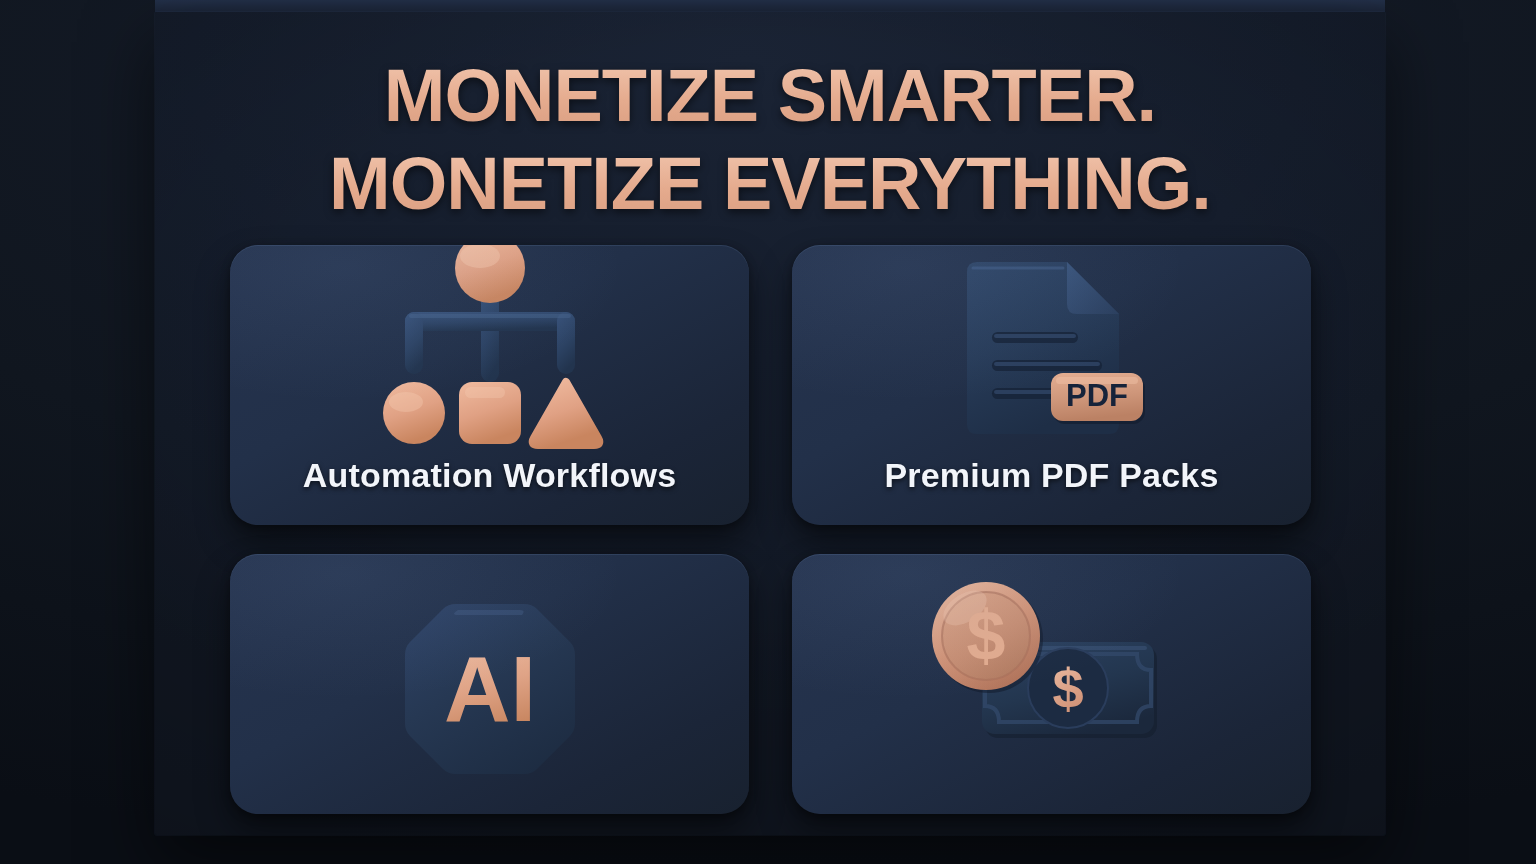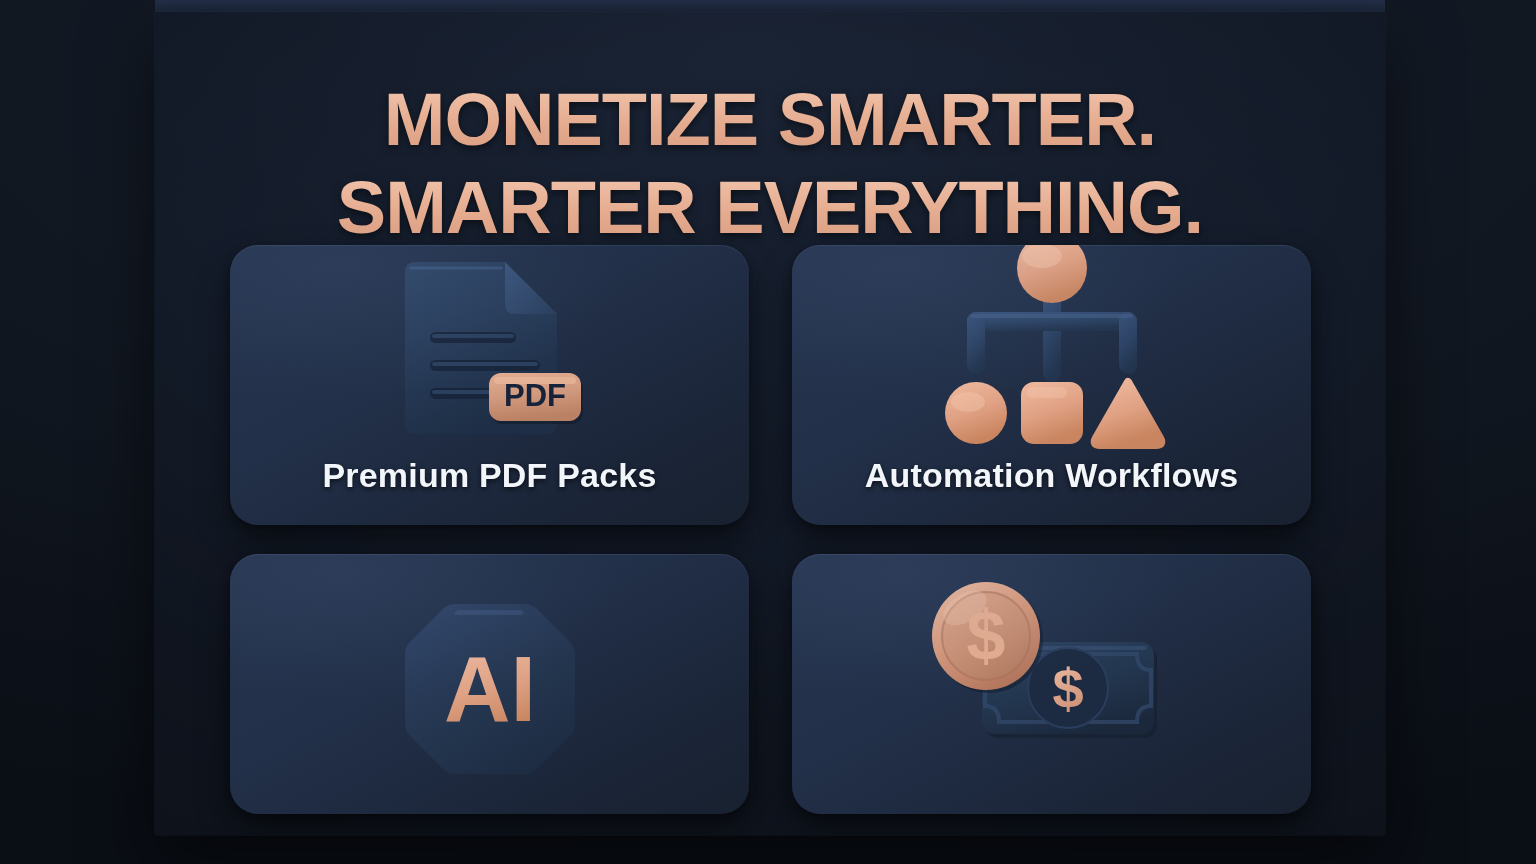--- a/index.html
+++ b/index.html
@@ -59,21 +59,20 @@
     pointer-events: none;
   }
 
   
   .headline {
     position: absolute;
     left: 0; right: 0;
     top: 40px;
     text-align: center;
     z-index: 3;
-    margin-top: 24px;
   }
   .headline .line {
     display: block;
     font-family: "Liberation Sans", sans-serif;
     font-weight: 700;
     font-size: 74px;
     line-height: 88px;
     letter-spacing: -1px;
     color: #e9b69b;
     background: linear-gradient(180deg, #f3c9b2 0%, #e5ab8e 55%, #d89c7f 100%);
@@ -159,24 +158,68 @@
 <body>
 
 <div class="stage">
 
   <div class="top-strip"></div>
 
   <div class="panel">
 
     <div class="headline">
       <span class="line">MONETIZE SMARTER.</span>
-      <span class="line">SMARTER EVERYTHING.</span>
+      <span class="line">MONETIZE EVERYTHING.</span>
     </div>
 
     <div class="grid">
+
+      <div class="card card--workflows">
+        <div class="icon-wrap">
+          <svg width="210" height="200" viewBox="0 0 210 200">
+            <defs>
+              <linearGradient id="copper1" x1="0" y1="0" x2="0.35" y2="1">
+                <stop offset="0%" stop-color="#f0bba0"></stop>
+                <stop offset="55%" stop-color="#e0a184"></stop>
+                <stop offset="100%" stop-color="#c9855f"></stop>
+              </linearGradient>
+              <linearGradient id="navyconn" x1="0" y1="0" x2="0.3" y2="1">
+                <stop offset="0%" stop-color="#38527a"></stop>
+                <stop offset="60%" stop-color="#2c4263"></stop>
+                <stop offset="100%" stop-color="#22344e"></stop>
+              </linearGradient>
+            </defs>
+
+            <g filter="none">
+
+              <rect x="96" y="30" width="18" height="98" rx="9" fill="url(#navyconn)"></rect>
+
+              <rect x="20" y="58" width="170" height="19" rx="9.5" fill="url(#navyconn)"></rect>
+
+              <rect x="20" y="58" width="18" height="62" rx="9" fill="url(#navyconn)"></rect>
+
+              <rect x="172" y="58" width="18" height="62" rx="9" fill="url(#navyconn)"></rect>
+
+              <rect x="24" y="60" width="162" height="4" rx="2" fill="#4a668f" opacity="0.45"></rect>
+            </g>
+
+            <circle cx="105" cy="14" r="35" fill="url(#copper1)"></circle>
+            <ellipse cx="95" cy="2" rx="20" ry="12" fill="#f6cdb4" opacity="0.38"></ellipse>
+
+            <circle cx="29" cy="159" r="31" fill="url(#copper1)"></circle>
+            <ellipse cx="21" cy="148" rx="17" ry="10" fill="#f6cdb4" opacity="0.35"></ellipse>
+
+            <rect x="74" y="128" width="62" height="62" rx="13" fill="url(#copper1)"></rect>
+            <rect x="80" y="133" width="40" height="11" rx="5.5" fill="#f6cdb4" opacity="0.32"></rect>
+
+            <path d="M 181 128 L 213 184 Q 217 191 209 191 L 153 191 Q 145 191 149 184 Z" fill="url(#copper1)" stroke="url(#copper1)" stroke-width="8" stroke-linejoin="round"></path>
+          </svg>
+        </div>
+        <div class="card-label">Automation Workflows</div>
+      </div>
 
       <div class="card card--pdf">
         <div class="icon-wrap">
           <svg width="186" height="190" viewBox="0 0 186 190">
             <defs>
               <linearGradient id="paper" x1="0" y1="0" x2="0.4" y2="1">
                 <stop offset="0%" stop-color="#2e4465"></stop>
                 <stop offset="50%" stop-color="#273b58"></stop>
                 <stop offset="100%" stop-color="#1e2e46"></stop>
               </linearGradient>
@@ -209,64 +252,20 @@
 
             <rect x="94" y="118" width="92" height="48" rx="12" fill="#10192a" opacity="0.55"></rect>
             <rect x="92" y="115" width="92" height="48" rx="12" fill="url(#badge)"></rect>
             <rect x="97" y="119" width="82" height="7" rx="3.5" fill="#f1c3a9" opacity="0.45"></rect>
             <text x="138" y="148" text-anchor="middle" font-family="Liberation Sans, sans-serif" font-size="31" font-weight="700" fill="#16233a">PDF</text>
           </svg>
         </div>
         <div class="card-label">Premium PDF Packs</div>
       </div>
 
-      <div class="card card--workflows">
-        <div class="icon-wrap">
-          <svg width="210" height="200" viewBox="0 0 210 200">
-            <defs>
-              <linearGradient id="copper1" x1="0" y1="0" x2="0.35" y2="1">
-                <stop offset="0%" stop-color="#f0bba0"></stop>
-                <stop offset="55%" stop-color="#e0a184"></stop>
-                <stop offset="100%" stop-color="#c9855f"></stop>
-              </linearGradient>
-              <linearGradient id="navyconn" x1="0" y1="0" x2="0.3" y2="1">
-                <stop offset="0%" stop-color="#38527a"></stop>
-                <stop offset="60%" stop-color="#2c4263"></stop>
-                <stop offset="100%" stop-color="#22344e"></stop>
-              </linearGradient>
-            </defs>
-
-            <g filter="none">
-
-              <rect x="96" y="30" width="18" height="98" rx="9" fill="url(#navyconn)"></rect>
-
-              <rect x="20" y="58" width="170" height="19" rx="9.5" fill="url(#navyconn)"></rect>
-
-              <rect x="20" y="58" width="18" height="62" rx="9" fill="url(#navyconn)"></rect>
-
-              <rect x="172" y="58" width="18" height="62" rx="9" fill="url(#navyconn)"></rect>
-
-              <rect x="24" y="60" width="162" height="4" rx="2" fill="#4a668f" opacity="0.45"></rect>
-            </g>
-
-            <circle cx="105" cy="14" r="35" fill="url(#copper1)"></circle>
-            <ellipse cx="95" cy="2" rx="20" ry="12" fill="#f6cdb4" opacity="0.38"></ellipse>
-
-            <circle cx="29" cy="159" r="31" fill="url(#copper1)"></circle>
-            <ellipse cx="21" cy="148" rx="17" ry="10" fill="#f6cdb4" opacity="0.35"></ellipse>
-
-            <rect x="74" y="128" width="62" height="62" rx="13" fill="url(#copper1)"></rect>
-            <rect x="80" y="133" width="40" height="11" rx="5.5" fill="#f6cdb4" opacity="0.32"></rect>
-
-            <path d="M 181 128 L 213 184 Q 217 191 209 191 L 153 191 Q 145 191 149 184 Z" fill="url(#copper1)" stroke="url(#copper1)" stroke-width="8" stroke-linejoin="round"></path>
-          </svg>
-        </div>
-        <div class="card-label">Automation Workflows</div>
-      </div>
-
       <div class="card card--ai">
         <div class="icon-wrap">
           <svg width="176" height="176" viewBox="0 0 176 176">
             <defs>
               <linearGradient id="octa" x1="0.15" y1="0" x2="0.75" y2="1">
                 <stop offset="0%" stop-color="#2d4164"></stop>
                 <stop offset="45%" stop-color="#263853"></stop>
                 <stop offset="100%" stop-color="#1d2c42"></stop>
               </linearGradient>
               <linearGradient id="copper2" x1="0" y1="0" x2="0.25" y2="1">

